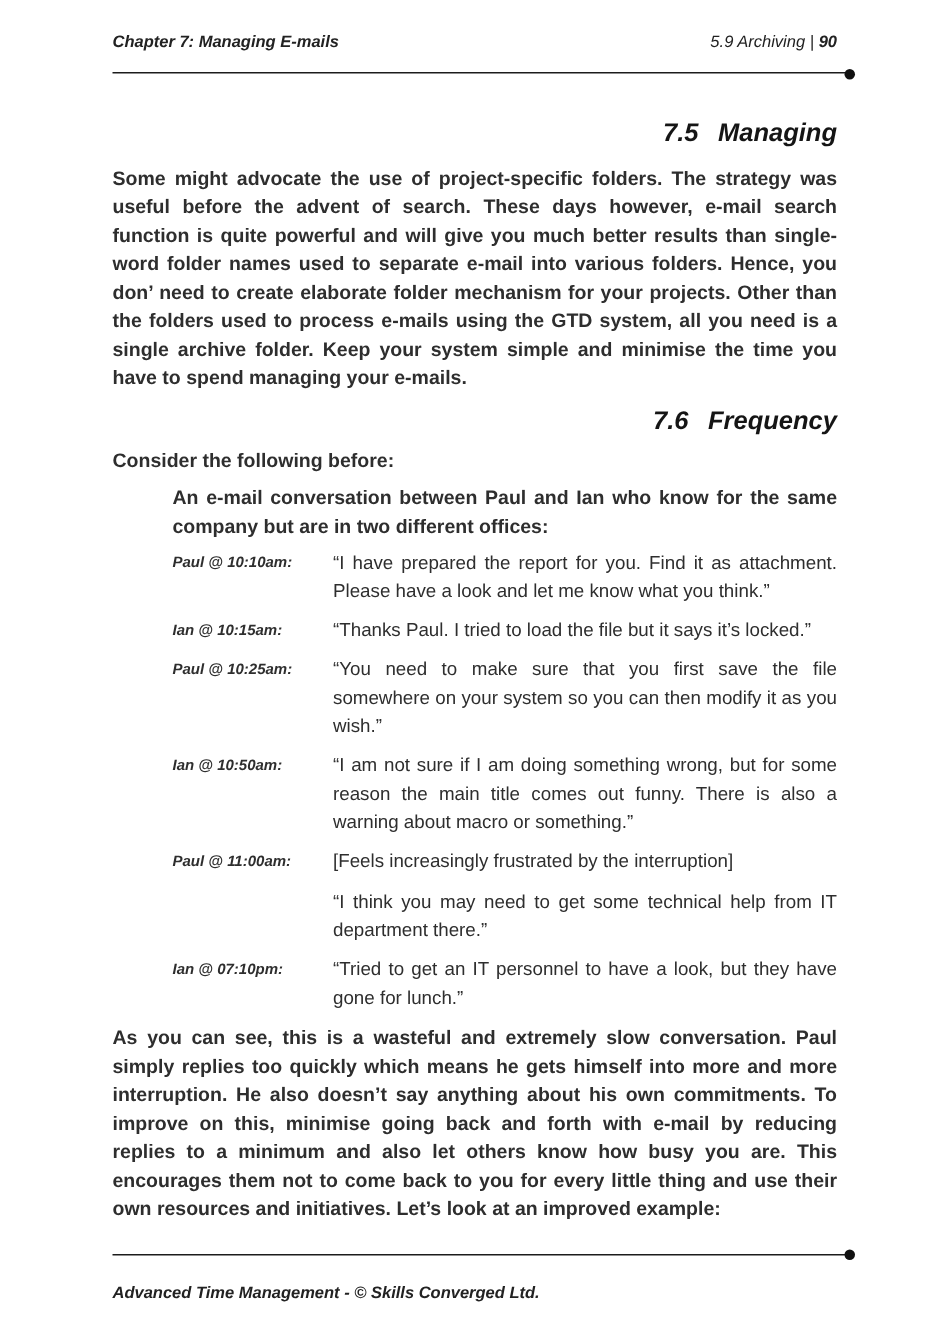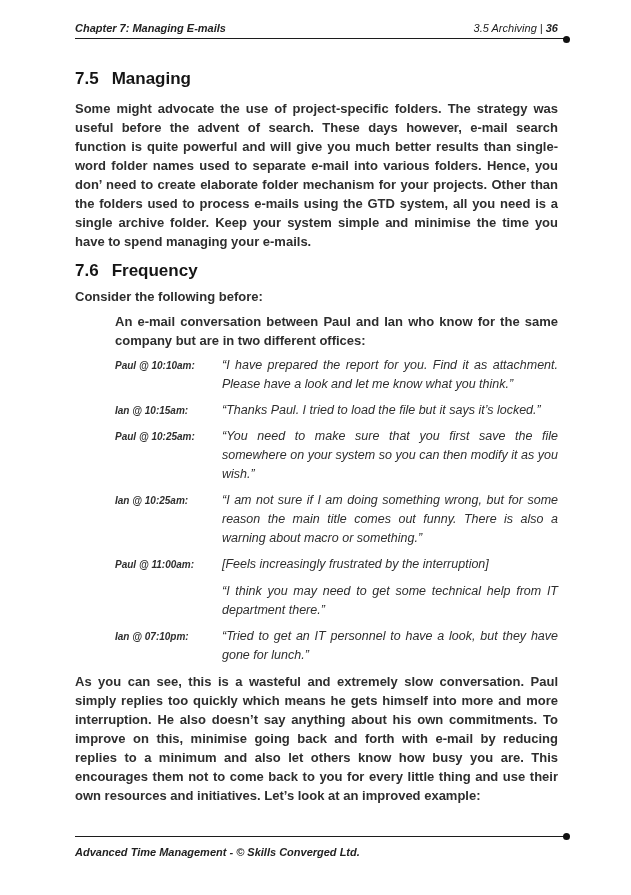--- a/index.html
+++ b/index.html
@@ -10,37 +10,38 @@
     overflow: hidden;
     font-family: "Liberation Sans", sans-serif;
     color: #2e2e2e;
   }
   .content { padding: 22px 73px 0 75px; }
 
   
   .header {
     display: flex; justify-content: space-between; align-items: flex-end;
     font-size: 11px; font-style: italic; color: #222;
-    padding-bottom: 4px; padding-right: 9px; margin-right: -9px;
+    padding-bottom: 14px; padding-right: 9px; margin-right: -9px;
     border-bottom: 1.5px solid #1c1c1c;
     position: relative;
   }
   .header-left { font-weight: bold; }
   .header-right .pagenum { font-weight: bold; }
   .rule-dot {
     position: absolute; right: -3px; bottom: -4.5px;
     width: 7px; height: 7px; border-radius: 50%; background: #111;
   }
 
   
   .section-heading {
     display: flex; gap: 13px;
     font-size: 17px; line-height: 20px;
-    font-weight: bold; color: #151515;
+    font-style: italic; font-weight: bold; color: #151515;
     margin: 0;
+    justify-content: flex-end;
   }
   .heading-75 { margin-top: 30px; }
   .heading-76 { margin-top: 10px; }
 
   
   .body-text {
     font-size: 13px; line-height: 19px;
     text-align: justify;
     margin: 10px 0 0 0;
     font-weight: bold;
@@ -53,47 +54,46 @@
   .messages { margin-top: 6px; }
   .message { display: flex; margin-bottom: 7px; }
   .speaker {
     width: 107px; flex-shrink: 0;
     font-weight: bold; font-style: italic;
     font-size: 10px; line-height: 19px;
   }
   .speech {
     flex: 1; font-size: 12.5px; line-height: 19px;
     text-align: justify;
-    font-style: italic;
   }
   .speech p { margin: 0 0 8px 0; }
   .speech p:last-child { margin-bottom: 0; }
 
   .conclusion { margin-top: 7px; }
 
   
   .footer { position: absolute; left: 75px; right: 64px; top: 836px; }
   .footer-rule { border-top: 1.5px solid #1c1c1c; position: relative; }
   .footer-rule .rule-dot { bottom: auto; top: -4.5px; }
   .footer-text {
     font-size: 11px; font-weight: bold; font-style: italic;
-    color: #222; margin-top: 9px;
+    color: #222; margin-top: 19px;
   }
 </style>
 </head>
 <body>
 
 <div class="content">
 
   <div class="header">
     <span class="header-left">Chapter 7: Managing E-mails</span>
     <span class="header-right">
-      <span>3.5 Archiving</span>
+      <span>5.9 Archiving</span>
       <span>|</span>
-      <span class="pagenum">36</span>
+      <span class="pagenum">90</span>
     </span>
     <span class="rule-dot"></span>
   </div>
 
   <h2 class="section-heading heading-75">
     <span>7.5</span>
     <span>Managing</span>
   </h2>
 
   <p class="body-text">Some might advocate the use of project-specific folders. The strategy was useful before the advent of search. These days however, e-mail search function is quite powerful and will give you much better results than single-word folder names used to separate e-mail into various folders. Hence, you don’ need to create elaborate folder mechanism for your projects. Other than the folders used to process e-mails using the GTD system, all you need is a single archive folder. Keep your system simple and minimise the time you have to spend managing your e-mails.</p>
@@ -125,21 +125,21 @@
       </div>
 
       <div class="message">
         <span class="speaker">Paul @ 10:25am:</span>
         <div class="speech">
           <p>“You need to make sure that you first save the file somewhere on your system so you can then modify it as you wish.”</p>
         </div>
       </div>
 
       <div class="message">
-        <span class="speaker">Ian @ 10:25am:</span>
+        <span class="speaker">Ian @ 10:50am:</span>
         <div class="speech">
           <p>“I am not sure if I am doing something wrong, but for some reason the main title comes out funny. There is also a warning about macro or something.”</p>
         </div>
       </div>
 
       <div class="message">
         <span class="speaker">Paul @ 11:00am:</span>
         <div class="speech">
           <p>[Feels increasingly frustrated by the interruption]</p>
           <p>“I think you may need to get some technical help from IT department there.”</p>

